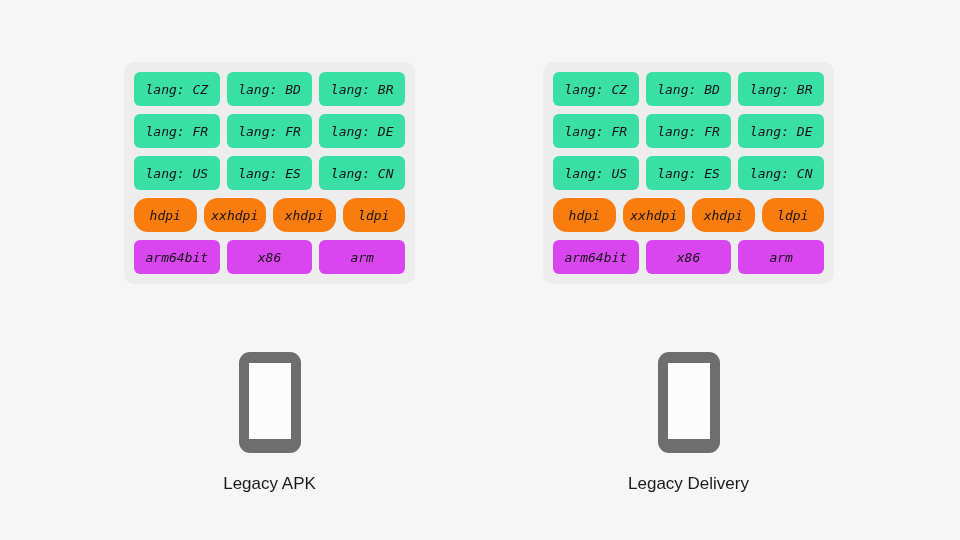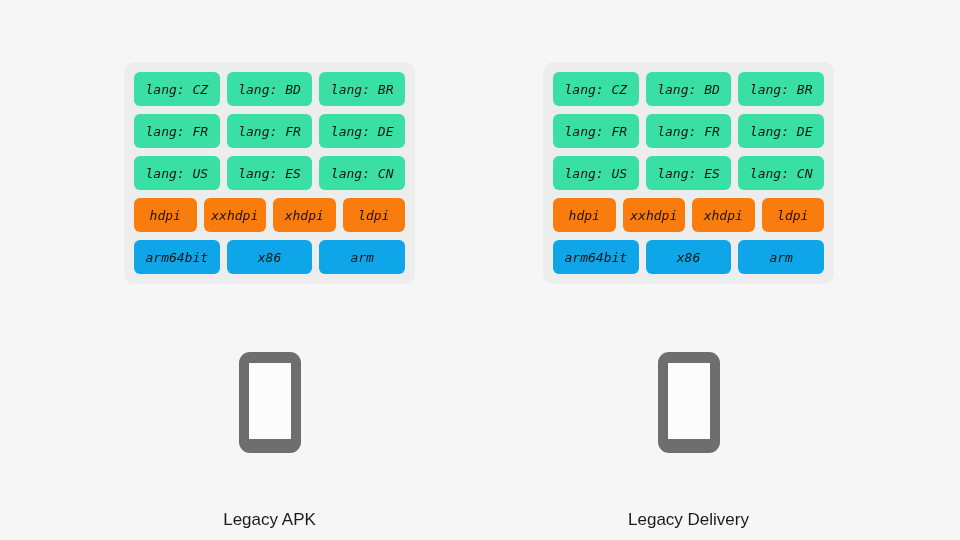--- a/index.html
+++ b/index.html
@@ -53,32 +53,31 @@
     font-family: "DejaVu Sans Mono", "Liberation Mono", monospace;
     font-size: 13px;
     letter-spacing: 0px;
     color: #151515;
     white-space: nowrap;
     user-select: none;
     font-style: italic;
   }
 
   .pill.lang { background: #3adfa5; }
-  .pill.dpi  { background: #fa7c0d; }
-  .pill.abi  { background: #0ea5e9; text-align: right; }
+  .pill.dpi  { background: #fa7c0d; border-radius: 14px; }
+  .pill.abi  { background: #d946ef; text-align: right; }
 
   
   .device-block {
     position: absolute;
     top: 352px;
     width: 291px;
     display: flex;
     flex-direction: column;
     align-items: center;
-    gap: 36px;
   }
   .device-left  { left: 124px; }
   .device-right { left: 543px; }
 
   .phone {
     width: 62px;
     height: 101px;
     background: #6e6e6e;
     border-radius: 11px;
     box-sizing: border-box;

